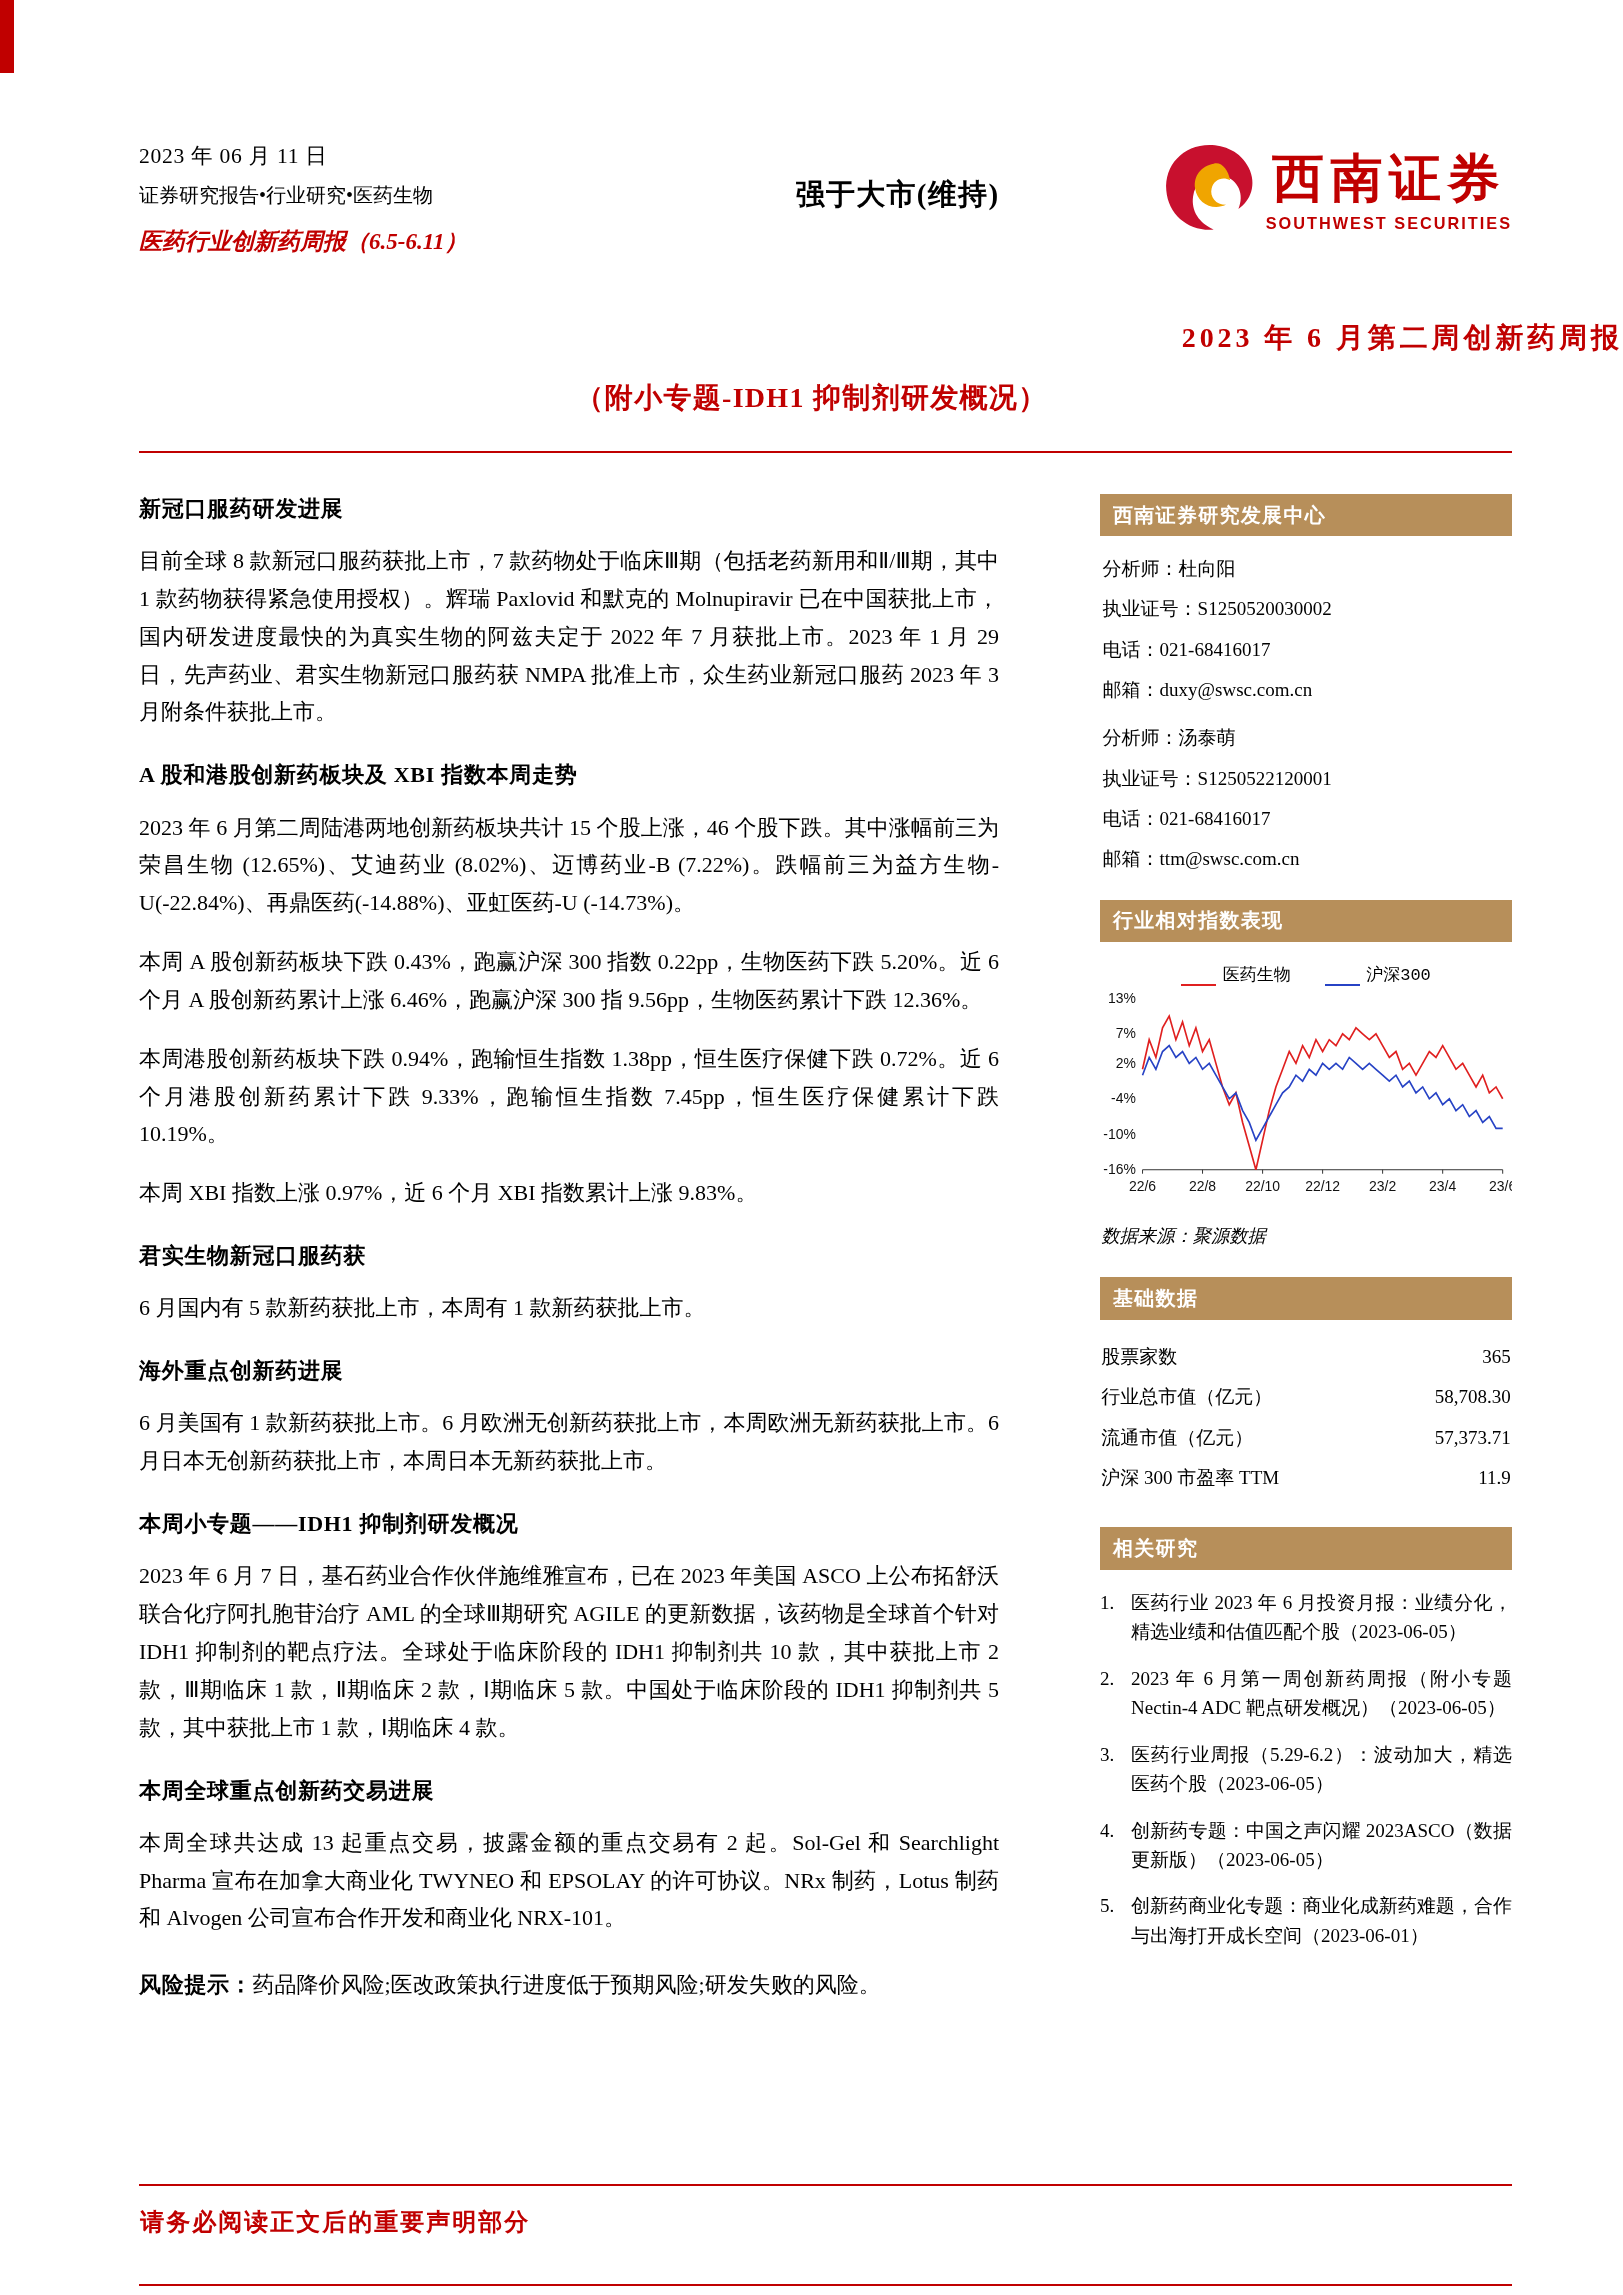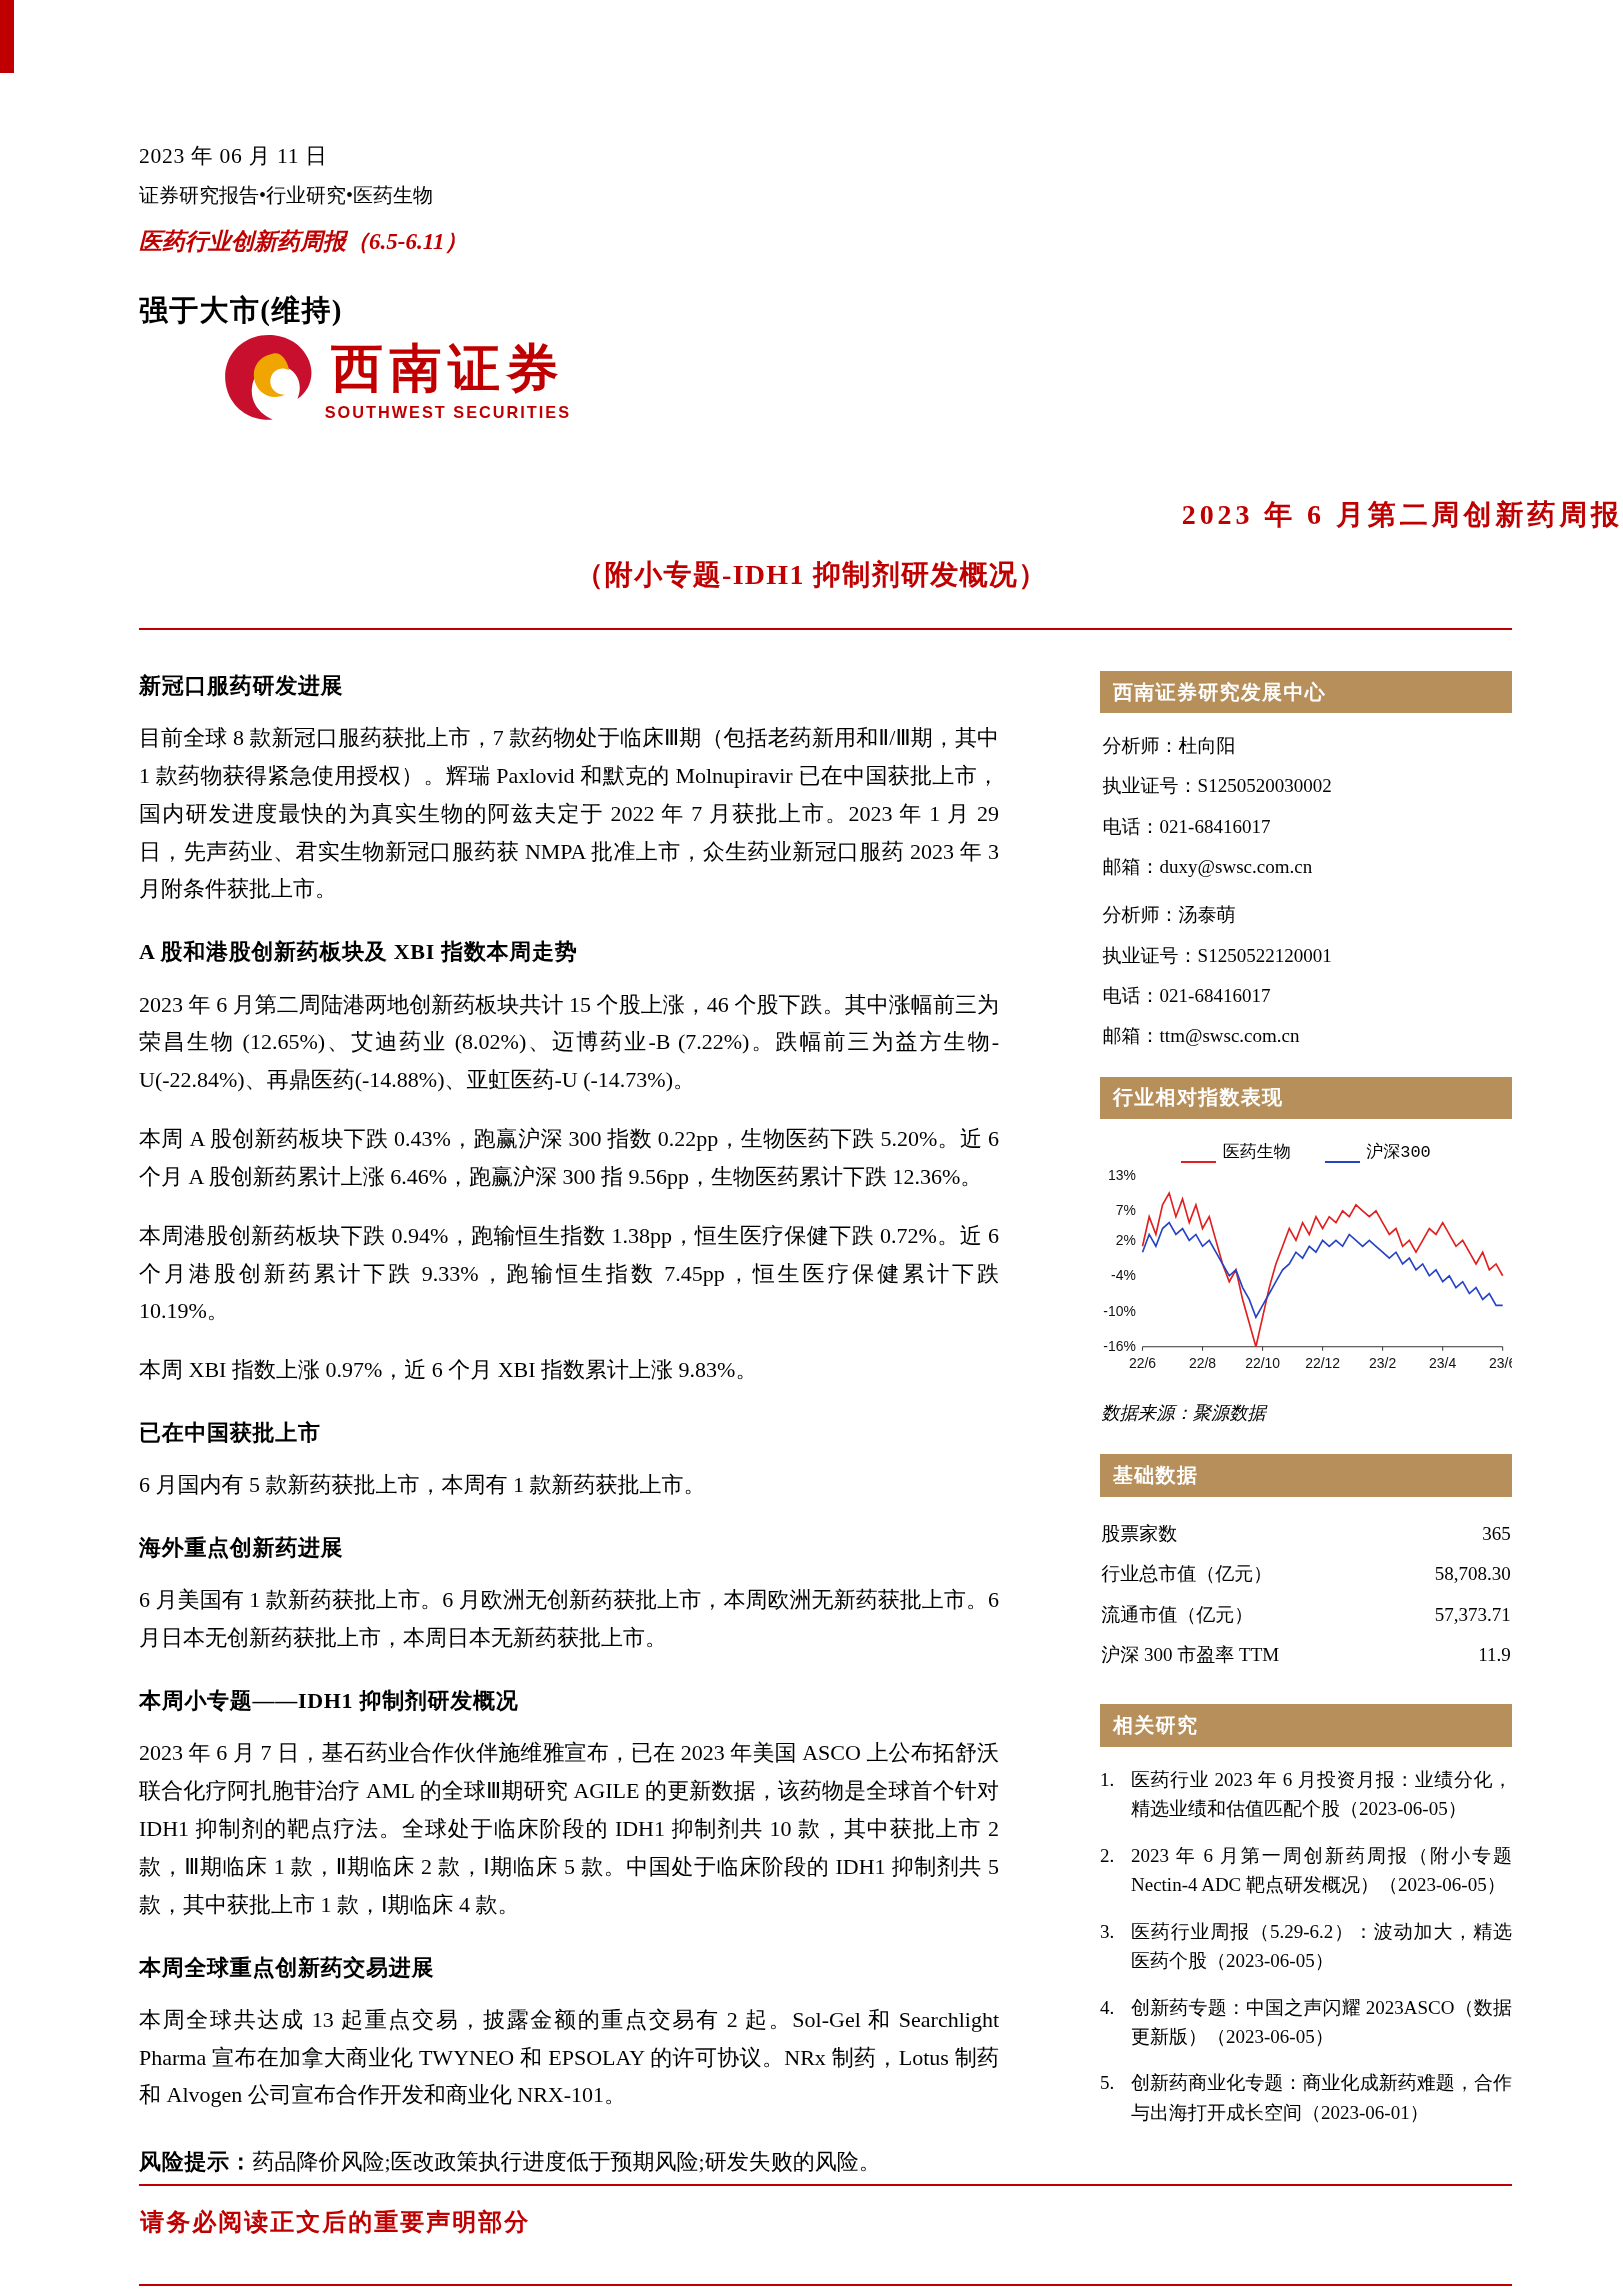--- a/index.html
+++ b/index.html
@@ -10,21 +10,21 @@
   }
   *{margin:0;padding:0;box-sizing:border-box;}
   html,body{background:#ffffff;}
   .page{
     width:1623px;height:2295px;background:#fff;position:relative;
     font-family:"Liberation Serif",serif;color:#000;
     display:flex;flex-direction:column;overflow:hidden;
   }
   .corner-bar{position:absolute;left:0;top:0;width:14.4px;height:73px;background:var(--accent-red);}
   
-  .header{display:flex;align-items:flex-start;padding:141px 111px 0 139px;flex-direction:column;}
+  .header{display:flex;align-items:flex-start;padding:141px 111px 0 139px;}
   .header-left{width:576px;}
   .h-date{font-size:21.6px;letter-spacing:0.7px;}
   .h-type{font-size:20px;margin-top:11.8px;}
   .h-report{font-size:23px;font-weight:bold;color:var(--accent-red);margin-top:17px;font-style:italic;}
   .header-center{flex:1;text-align:center;font-size:29px;font-weight:bold;margin-top:34px;letter-spacing:1.3px;}
   .header-logo{width:432px;display:flex;align-items:center;justify-content:flex-end;}
   .logo-mark{width:103px;height:103px;flex:none;margin-right:6.5px;}
   .logo-text{display:flex;flex-direction:column;align-items:center;}
   .logo-cn{font-size:52px;font-weight:bold;color:var(--accent-red);letter-spacing:6.5px;line-height:1.05;}
   .logo-en{font-size:16.3px;font-weight:bold;color:var(--accent-red);letter-spacing:2px;margin-top:6.5px;font-family:"Liberation Sans",sans-serif;}
@@ -107,21 +107,21 @@
 
       <section class="section">
         <h3>A 股和港股创新药板块及 XBI 指数本周走势</h3>
         <p>2023 年 6 月第二周陆港两地创新药板块共计 15 个股上涨，46 个股下跌。其中涨幅前三为荣昌生物 (12.65%)、艾迪药业 (8.02%)、迈博药业-B (7.22%)。跌幅前三为益方生物-U(-22.84%)、再鼎医药(-14.88%)、亚虹医药-U (-14.73%)。</p>
         <p>本周 A 股创新药板块下跌 0.43%，跑赢沪深 300 指数 0.22pp，生物医药下跌 5.20%。近 6 个月 A 股创新药累计上涨 6.46%，跑赢沪深 300 指 9.56pp，生物医药累计下跌 12.36%。</p>
         <p>本周港股创新药板块下跌 0.94%，跑输恒生指数 1.38pp，恒生医疗保健下跌 0.72%。近 6 个月港股创新药累计下跌 9.33%，跑输恒生指数 7.45pp，恒生医疗保健累计下跌 10.19%。</p>
         <p>本周 XBI 指数上涨 0.97%，近 6 个月 XBI 指数累计上涨 9.83%。</p>
       </section>
 
       <section class="section">
-        <h3>已在中国获批上市</h3>
+        <h3>君实生物新冠口服药获</h3>
         <p>6 月国内有 5 款新药获批上市，本周有 1 款新药获批上市。</p>
       </section>
 
       <section class="section">
         <h3>海外重点创新药进展</h3>
         <p>6 月美国有 1 款新药获批上市。6 月欧洲无创新药获批上市，本周欧洲无新药获批上市。6 月日本无创新药获批上市，本周日本无新药获批上市。</p>
       </section>
 
       <section class="section">
         <h3>本周小专题——IDH1 抑制剂研发概况</h3>

